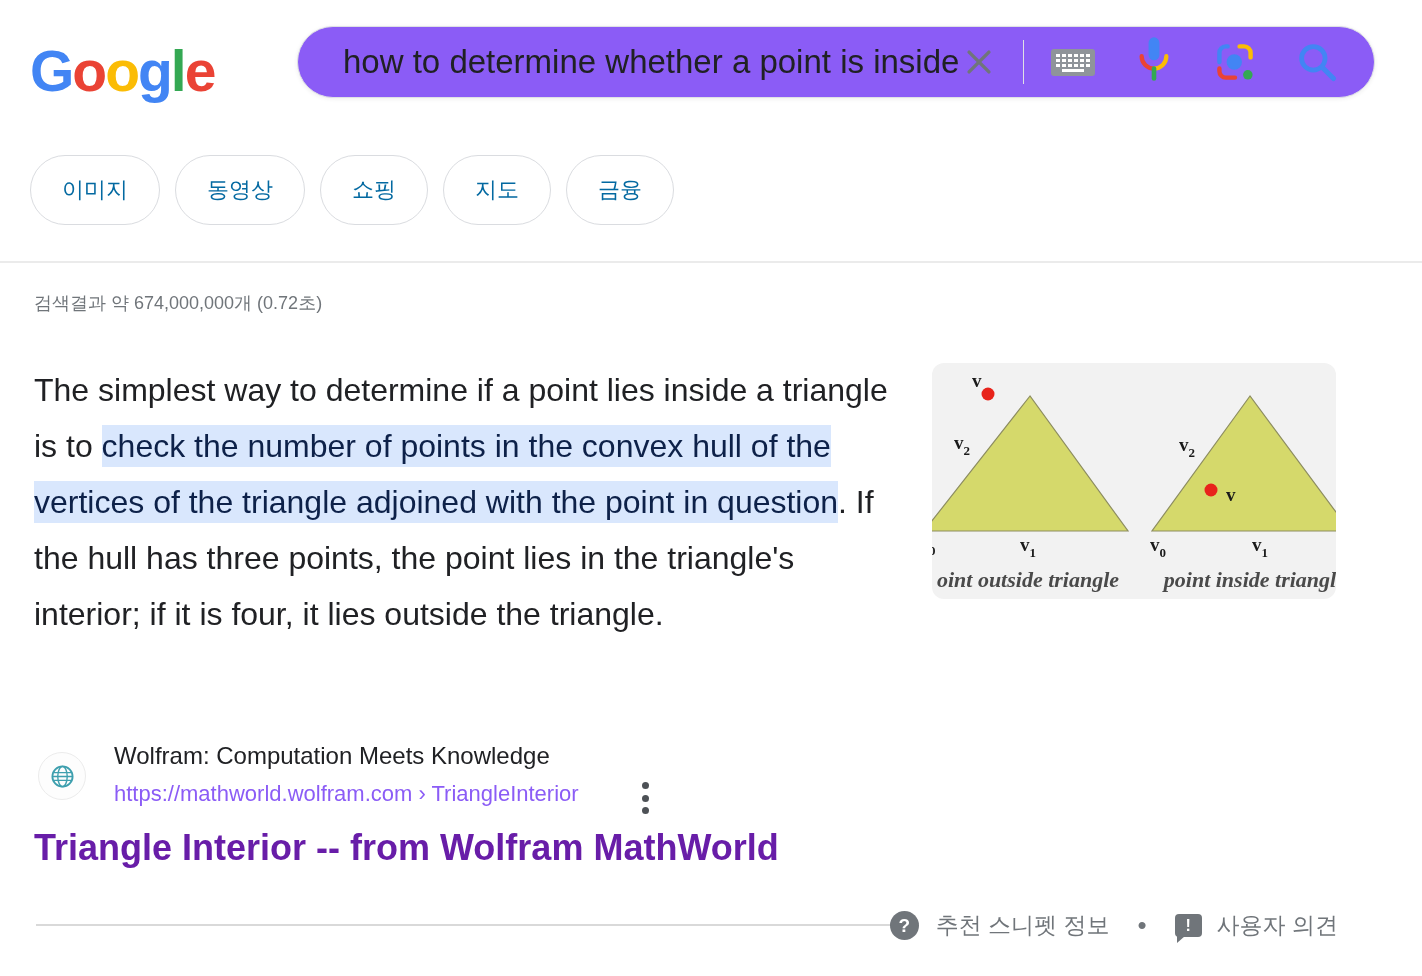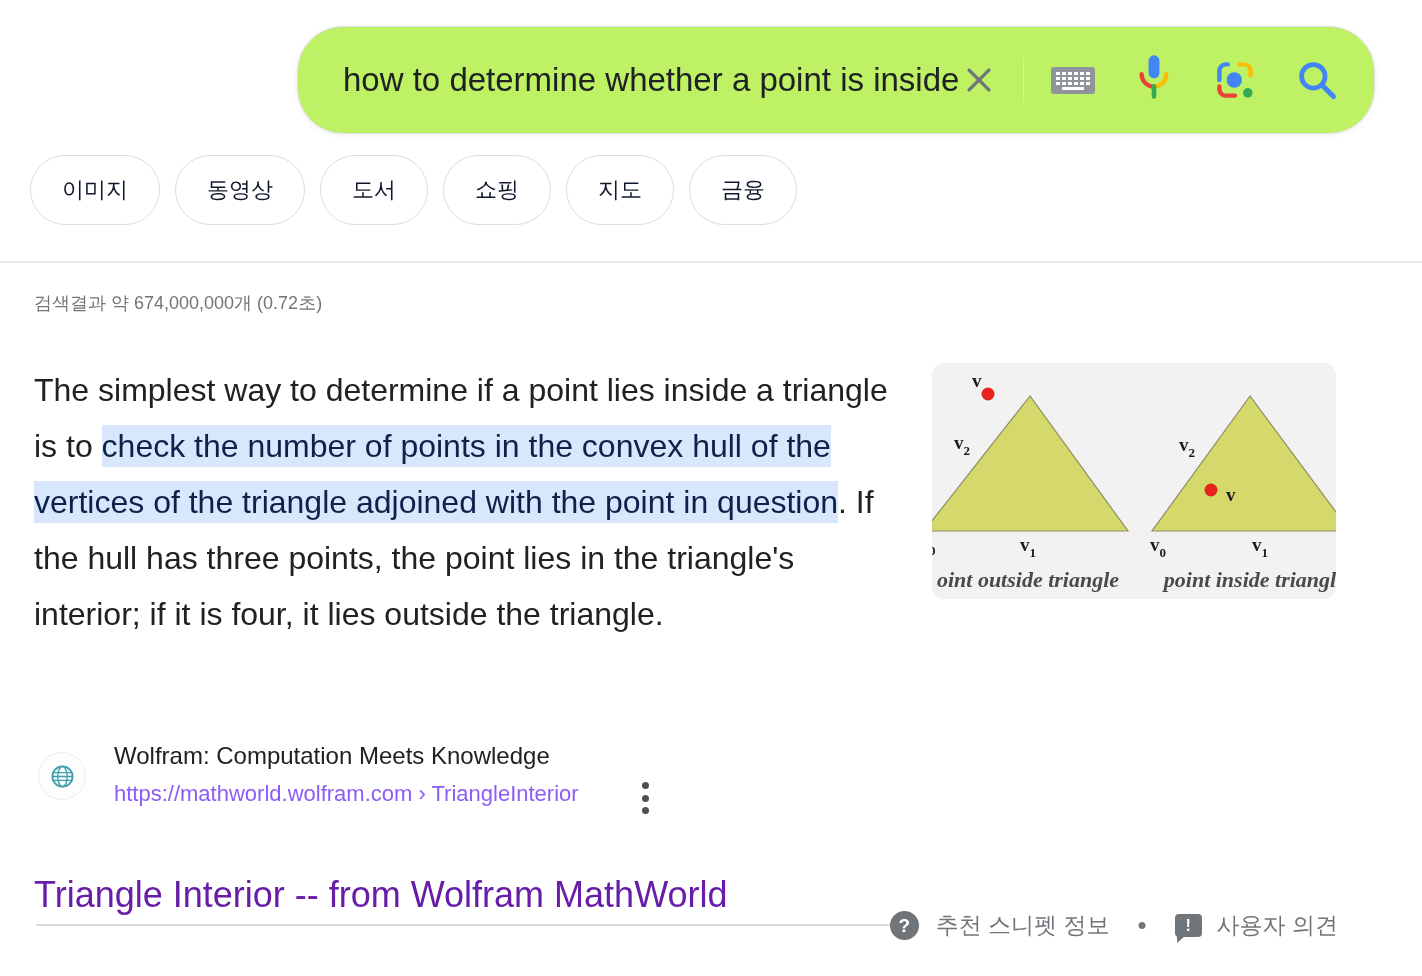--- a/index.html
+++ b/index.html
@@ -11,33 +11,33 @@
   html,body{background:#fff;}
   body{font-family:"Liberation Sans","DejaVu Sans",sans-serif;}
   .page{position:relative;width:1422px;height:976px;background:#fff;overflow:hidden;}
 
   
   .logo{position:absolute;left:30px;top:38px;font-size:57px;font-weight:bold;letter-spacing:-2px;cursor:pointer;}
   .logo span{display:inline-block;}
   .c-blue{color:var(--g-blue);} .c-red{color:var(--g-red);}
   .c-yellow{color:var(--g-yellow);} .c-green{color:var(--g-green);}
 
-  .searchbar{position:absolute;left:297px;top:26px;width:1078px;height:108px;
-    background:#bef264;border:1px solid #dfe1e5;border-radius:46px;
+  .searchbar{position:absolute;left:297px;top:26px;width:1078px;height:72px;
+    background:#8b5cf6;border:1px solid #dfe1e5;border-radius:46px;
     display:flex;align-items:center;padding:0 34px 0 45px;
     box-shadow:0 1px 4px rgba(32,33,36,.08);}
   .query{flex:1;font-size:33px;color:var(--text-primary);white-space:nowrap;overflow:hidden;min-width:0;}
   .sb-icon{flex:none;display:flex;align-items:center;justify-content:center;cursor:pointer;}
   .sb-divider{flex:none;width:1px;height:44px;background:#dfe1e5;margin:0 26px 0 24px;}
   .gap{margin-left:36px;}
 
   
   .chips{position:absolute;left:30px;top:155px;display:flex;gap:15px;}
   .chip{height:70px;border:1.5px solid var(--chip-border);border-radius:35px;
-    display:flex;align-items:center;padding:0 31px;font-size:22px;color:#0f172a;
+    display:flex;align-items:center;padding:0 31px;font-size:22px;color:#0369a1;
     background:#fff;cursor:pointer;white-space:nowrap;}
 
   .top-divider{position:absolute;left:0;top:261px;width:1422px;height:2px;background:#ebebeb;}
 
   .stats{position:absolute;left:34px;top:291px;font-size:18px;color:var(--text-secondary);}
 
   
   .snippet-text{position:absolute;left:34px;top:362px;width:866px;
     font-size:32px;line-height:56px;color:var(--text-primary);}
   .hl{background:var(--highlight-bg);color:var(--highlight-text);
@@ -48,40 +48,43 @@
 
   
   .favicon{position:absolute;left:38px;top:752px;width:48px;height:48px;border-radius:50%;
     background:#fdfdfd;border:1px solid #ececec;display:flex;align-items:center;justify-content:center;}
   .src-name{position:absolute;left:114px;top:742px;font-size:24px;color:var(--text-primary);cursor:pointer;}
   .src-url{position:absolute;left:114px;top:781px;font-size:22px;color:#8b5cf6;cursor:pointer;}
   .dots{position:absolute;left:630px;top:781px;width:30px;height:34px;display:flex;
     flex-direction:column;align-items:center;justify-content:space-between;cursor:pointer;padding:1px 0;}
   .dots i{width:7px;height:7px;border-radius:50%;background:#4d5156;}
 
-  .result-title{position:absolute;left:34px;top:874px;font-size:36px;color:var(--link-purple);cursor:pointer;}
+  .result-title{position:absolute;left:34px;top:827px;font-size:36px;color:var(--link-purple);cursor:pointer;font-weight:bold;}
 
   
   .bottom-divider{position:absolute;left:36px;top:924px;width:872px;height:2px;background:#d9d9d9;}
   .footer-row{position:absolute;right:84px;top:910px;display:flex;align-items:center;font-size:23px;color:var(--text-secondary);}
   .f-help{width:29px;height:29px;border-radius:50%;background:#70757a;color:#fff;font-size:19px;font-weight:bold;
     display:flex;align-items:center;justify-content:center;margin-right:17px;cursor:pointer;}
   .f-label{cursor:pointer;}
   .f-dot{margin:0 28px;color:#70757a;font-size:26px;}
   .f-feedback{position:relative;width:27px;height:23px;background:#70757a;border-radius:4px;
     color:#fff;font-size:16px;font-weight:bold;display:flex;align-items:center;justify-content:center;
     margin-right:15px;cursor:pointer;}
   .f-feedback::after{content:"";position:absolute;left:2px;bottom:-6px;
     border-left:8px solid #70757a;border-bottom:7px solid transparent;}
 </style>
 </head>
 <body>
 
 <div class="page">
 
+  <div class="logo">
+    <span class="c-blue">G</span><span class="c-red">o</span><span class="c-yellow">o</span><span class="c-blue">g</span><span class="c-green">l</span><span class="c-red">e</span>
+  </div>
 
   <div class="searchbar">
     <div class="query">how to determine whether a point is inside</div>
 
     <div class="sb-icon" style="width:40px;height:40px;">
       <svg width="34" height="34" viewBox="0 0 24 24">
           <path d="M5 5 L19 19 M19 5 L5 19" stroke="#70757a" stroke-width="2.4" stroke-linecap="round" fill="none"></path>
         </svg>
     </div>
 
@@ -137,21 +140,20 @@
       <svg width="44" height="44" viewBox="0 0 24 24">
         <circle cx="10" cy="10" r="6.4" fill="none" stroke="#4285F4" stroke-width="2.6"></circle>
         <path d="M15 15 L21 21" stroke="#4285F4" stroke-width="2.8" stroke-linecap="round"></path>
       </svg>
     </div>
   </div>
 
   <div class="chips">
     <div class="chip">이미지</div>
     <div class="chip">동영상</div>
-    <div class="chip">도서</div>
     <div class="chip">쇼핑</div>
     <div class="chip">지도</div>
     <div class="chip">금융</div>
   </div>
 
   <div class="top-divider"></div>
 
   <div class="stats">검색결과 약 674,000,000개 (0.72초)</div>
 
   <div class="snippet-text"><span>The simplest way to determine if a point lies inside a triangle is to </span><span class="hl">check the number of points in the convex hull of the vertices of the triangle adjoined with the point in question</span><span>. If the hull has three points, the point lies in the triangle's interior; if it is four, it lies outside the triangle.</span></div>

